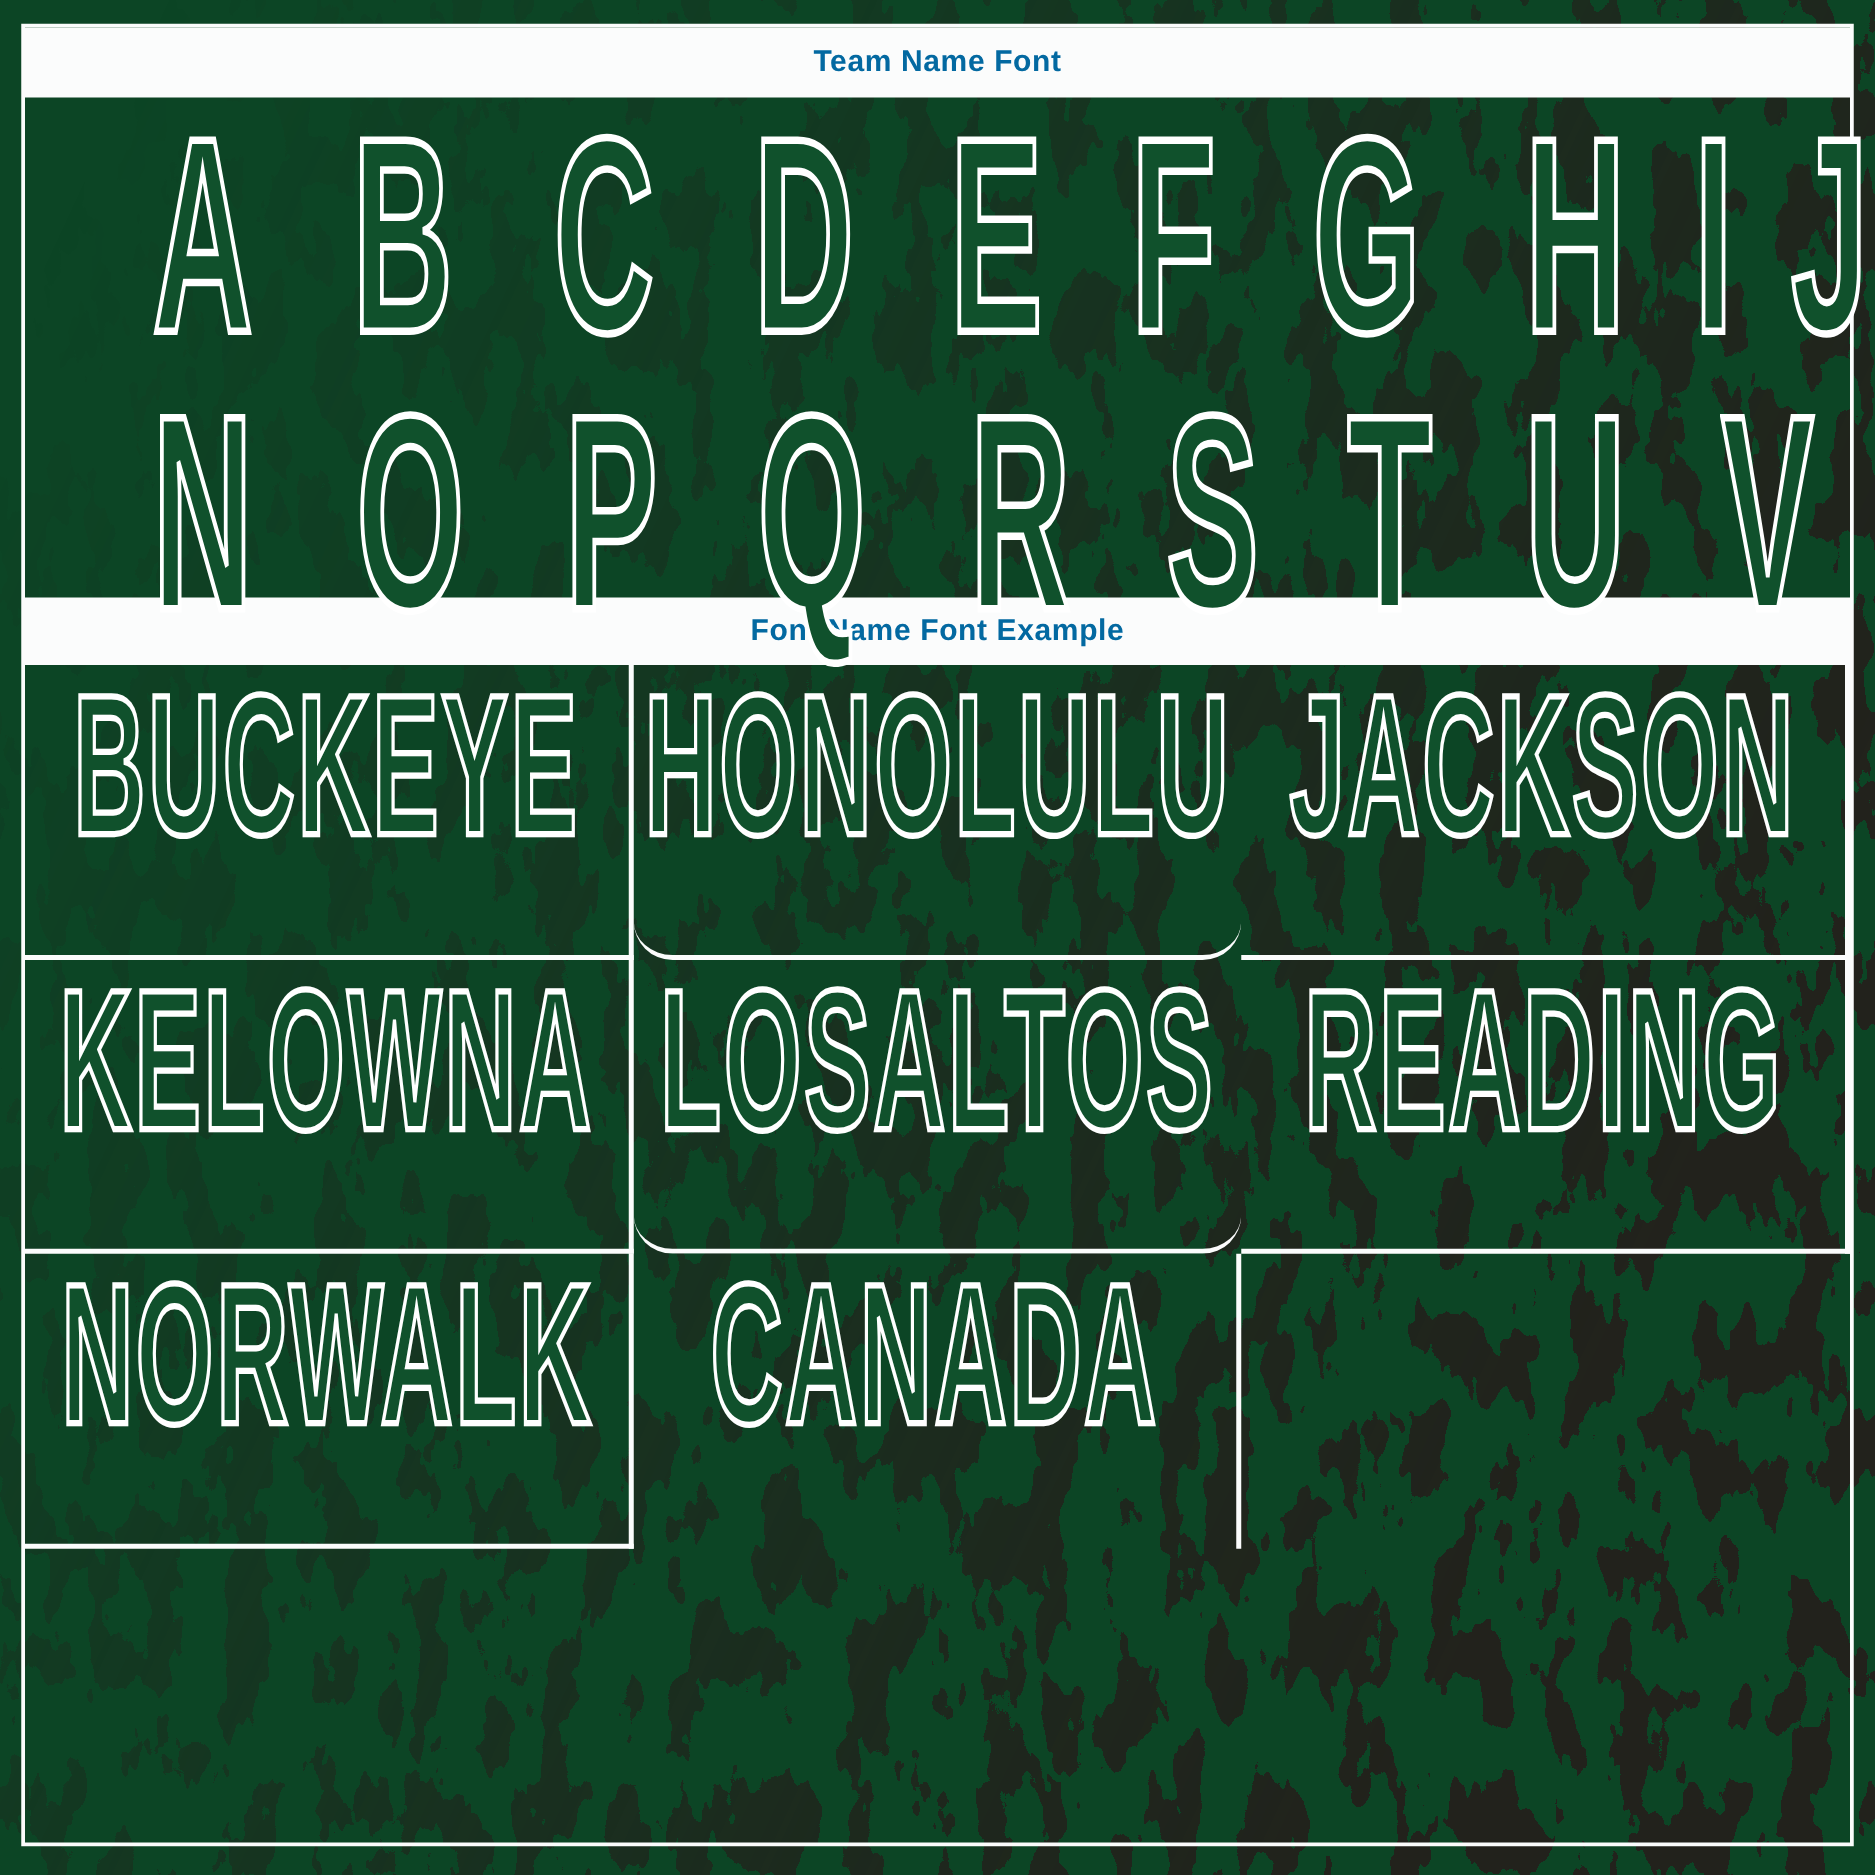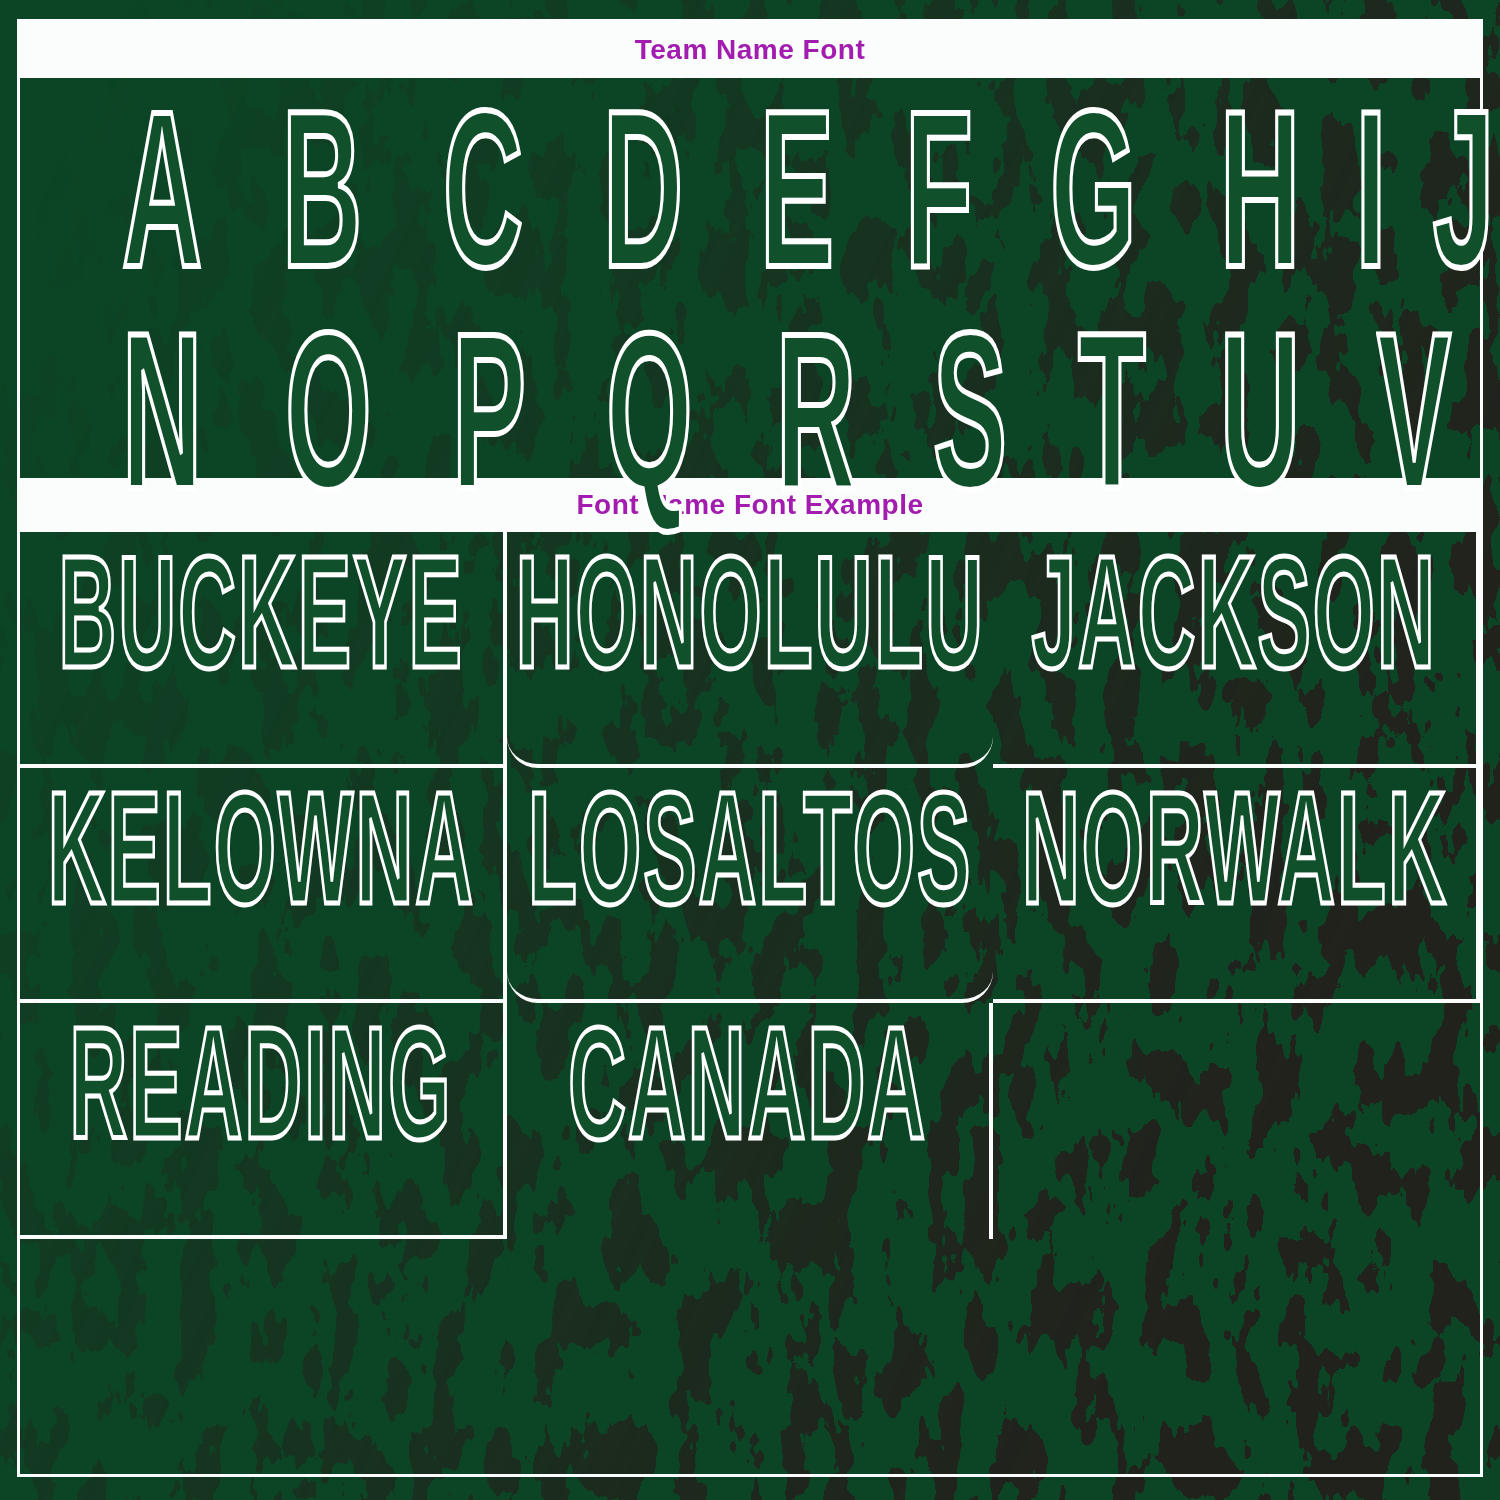--- a/index.html
+++ b/index.html
@@ -20,21 +20,21 @@
   }
   
   .frame{
     position:absolute;left:17px;top:19px;right:17px;bottom:23px;
     border:3px solid #fbfcfc;
     display:flex;flex-direction:column;
   }
   .bar{
     background:#fbfcfc;
     display:flex;align-items:center;justify-content:center;
-    color:#a21caf;font-weight:bold;font-size:28px;
+    color:#0369a1;font-weight:bold;font-size:24px;
     letter-spacing:.5px;
   }
   .bar.top{height:56px;}
   .bar.mid{height:54px;}
   .alpha{
     height:400px;display:flex;flex-direction:column;
   }
   .alpha-row{
     flex:1;display:flex;align-items:center;justify-content:space-between;
     padding:0 62px;
@@ -136,24 +136,24 @@
         <div class="cell">
           <span class="word">JACKSON</span>
         </div>
         <div class="cell">
           <span class="word">KELOWNA</span>
         </div>
         <div class="cell last-col">
           <span class="word">LOSALTOS</span>
         </div>
         <div class="cell">
-          <span class="word">NORWALK</span>
+          <span class="word">READING</span>
         </div>
         <div class="cell">
-          <span class="word">READING</span>
+          <span class="word">NORWALK</span>
         </div>
         <div class="cell last-row">
           <span class="word">CANADA</span>
         </div>
       </div>
 
   </div>
 </div>
 
 </body></html>

